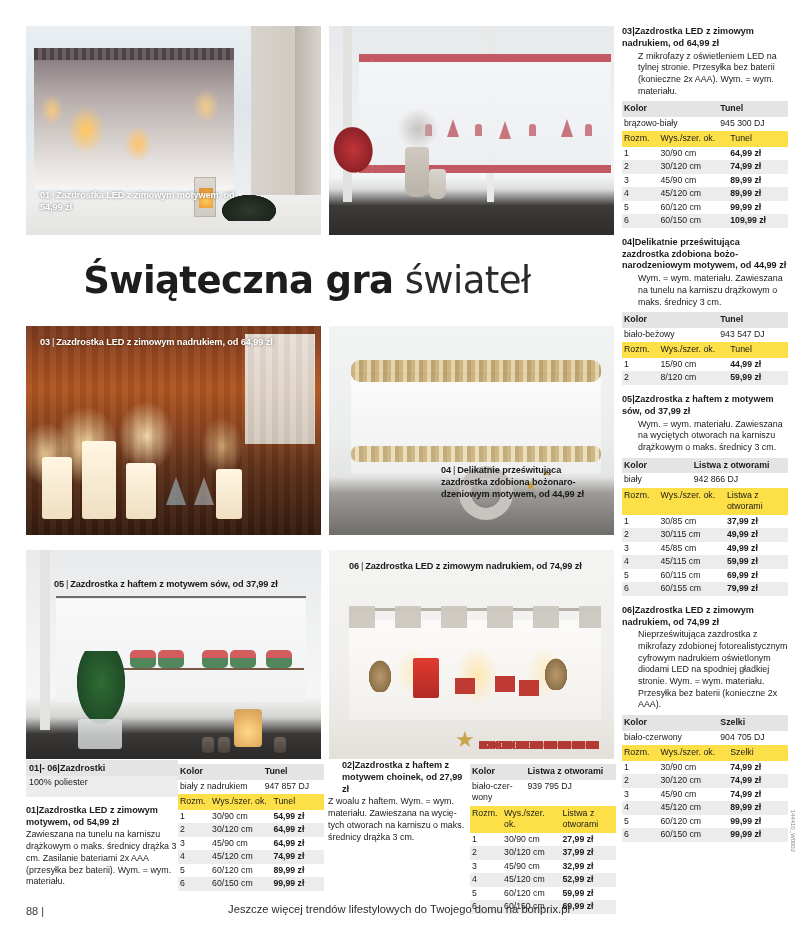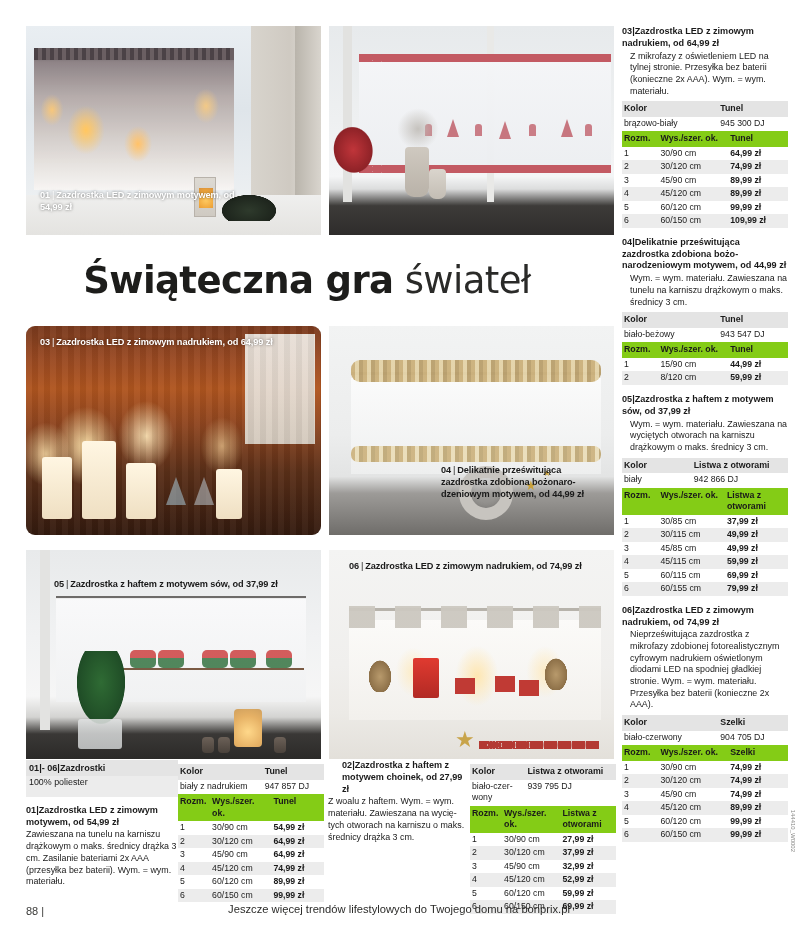--- a/index.html
+++ b/index.html
@@ -75,21 +75,21 @@
       background:linear-gradient(180deg,#cfc9c0,#b9b2a8); border-radius:4px 4px 9px 9px;}
   .ph02 .vase2 { position:absolute; left:100px; bottom:36px; width:17px; height:30px;
       background:linear-gradient(180deg,#dad5cd,#c3bdb4); border-radius:4px 4px 7px 7px;}
   .ph02 .puff { position:absolute; left:66px; bottom:84px; width:46px; height:44px;
       background:radial-gradient(circle at 50% 50%,rgba(190,186,180,.85),rgba(190,186,180,0) 65%);}
   .ph02 .moose { position:absolute; left:4px; bottom:62px; width:44px; height:52px;
       background:radial-gradient(ellipse at 45% 55%,#c0353a,#8e2227 55%,rgba(0,0,0,0) 58%);
       transform:rotate(-8deg); }
 
   
-  .ph03 { left:26px; top:326px; width:295px; height:209px;border-radius:9px; }
+  .ph03 { left:26px; top:326px; width:295px; height:209px; }
   .ph03 .bg { position:absolute; inset:0;
       background:linear-gradient(180deg,#7a3a1e 0%,#9a4a22 16%,#b0551f 30%,#8d4520 48%,#5a2f18 70%,#331a0f 100%); }
   .ph03 .glow { position:absolute; inset:0; background:
       radial-gradient(ellipse 46px 56px at 60px 120px, rgba(255,228,170,.95), rgba(255,200,110,0) 70%),
       radial-gradient(ellipse 40px 50px at 120px 110px, rgba(255,232,185,.9), rgba(255,200,110,0) 70%),
       radial-gradient(ellipse 34px 44px at 20px 128px, rgba(255,226,170,.85), rgba(255,200,110,0) 72%),
       radial-gradient(ellipse 30px 40px at 196px 120px, rgba(255,220,160,.6), rgba(255,200,110,0) 72%); }
   .ph03 .candle { position:absolute; bottom:16px; background:linear-gradient(180deg,#fff6e2,#efdfc2);
       border-radius:3px; }
   .ph03 .tree { position:absolute; bottom:30px; width:0;height:0;
@@ -173,25 +173,25 @@
   
   .col { position:absolute; font-size:8.9px; line-height:1.32; color:#1a1a1a; }
   .rcol { left:622px; width:166px; }
 
   .blk { margin-bottom:9px; }
   .blk h3 {
     margin:0 0 1px 0; font-size:9.1px; font-weight:bold; line-height:1.3;
     text-indent:0;
   }
   .blk h3 .ttl { display:inline; }
-  .blk p { margin:0 0 2px 8px; font-size:8.9px; line-height:1.31; }
+  .blk p { margin:0 0 2px 16px; font-size:8.9px; line-height:1.31; }
 
   table.t { width:100%; border-collapse:collapse; margin-top:1px; }
   table.t td, table.t th { padding:1px 2px; font-size:8.7px; vertical-align:top; text-align:left; }
-  table.t thead th { background:#84cc16; font-weight:bold; font-size:8.8px; padding:2px 2px; }
+  table.t thead th { background:#fde047; font-weight:normal; font-size:8.8px; padding:2px 2px; }
   table.t tbody tr.alt td { background:#ececec; }
   table.t td.price { font-weight:bold; }
   .kolor-tbl { width:100%; border-collapse:collapse; margin-top:4px; }
   .kolor-tbl th { background:#e4e4e4; font-weight:bold; font-size:8.8px; text-align:left; padding:2px 2px;}
   .kolor-tbl td { font-size:8.7px; padding:1px 2px; vertical-align:top; }
 
   
   .bot { position:absolute; top:760px; font-size:8.9px; line-height:1.32; }
   .bcol1 { left:26px; width:152px; }
   .bcol1t { left:178px; width:146px; }

